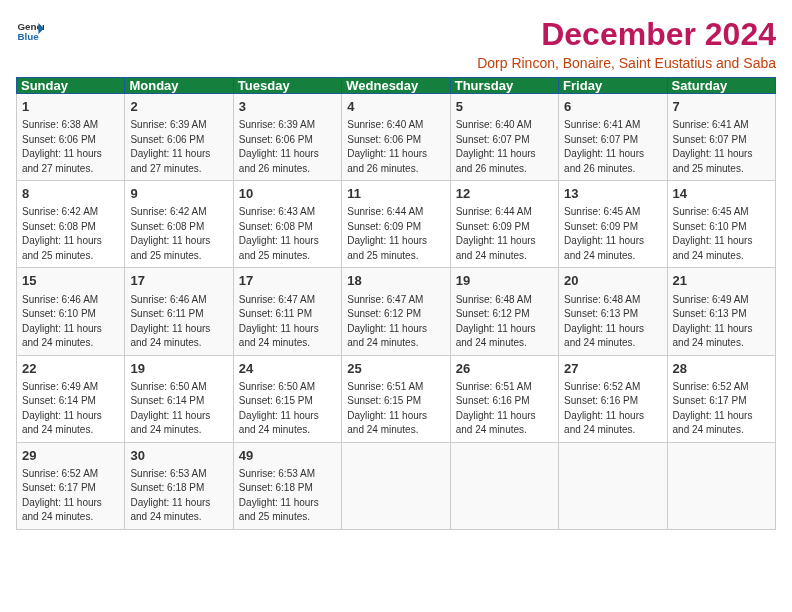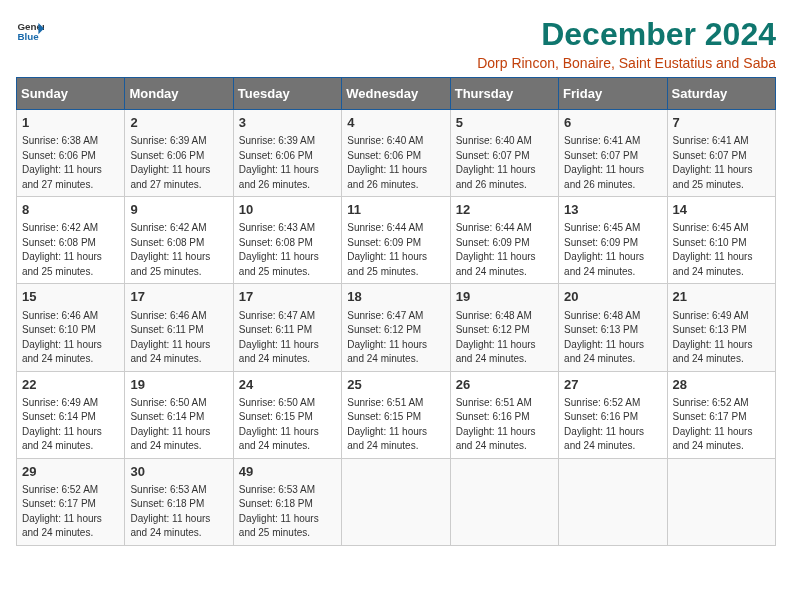--- a/index.html
+++ b/index.html
@@ -24,37 +24,37 @@
     .logo-icon {
       width: 28px;
       height: 28px;
     }
     .title-area {
       text-align: right;
     }
     .main-title {
       font-size: 32px;
       font-weight: bold;
-      color: #0f766e;
+      color: #be185d;
     }
     .subtitle {
       font-size: 14px;
       color: #c2410c;
       margin-top: 2px;
     }
     .calendar {
       width: 100%;
       border-collapse: collapse;
       margin-top: 6px;
       font-size: 10.5px;
     }
     .calendar thead tr th {
-      background-color: #737373;
+      background-color: #15803d;
       color: #fff;
-      padding: 8px 4px;
+      padding: 0 4px;
       text-align: left;
       font-size: 13px;
       font-weight: bold;
       border: 1px solid #1a5a9a;
     }
     .calendar tbody tr td {
       border: 1px solid #ccc;
       vertical-align: top;
       padding: 4px 5px;
       width: calc(100% / 7);

